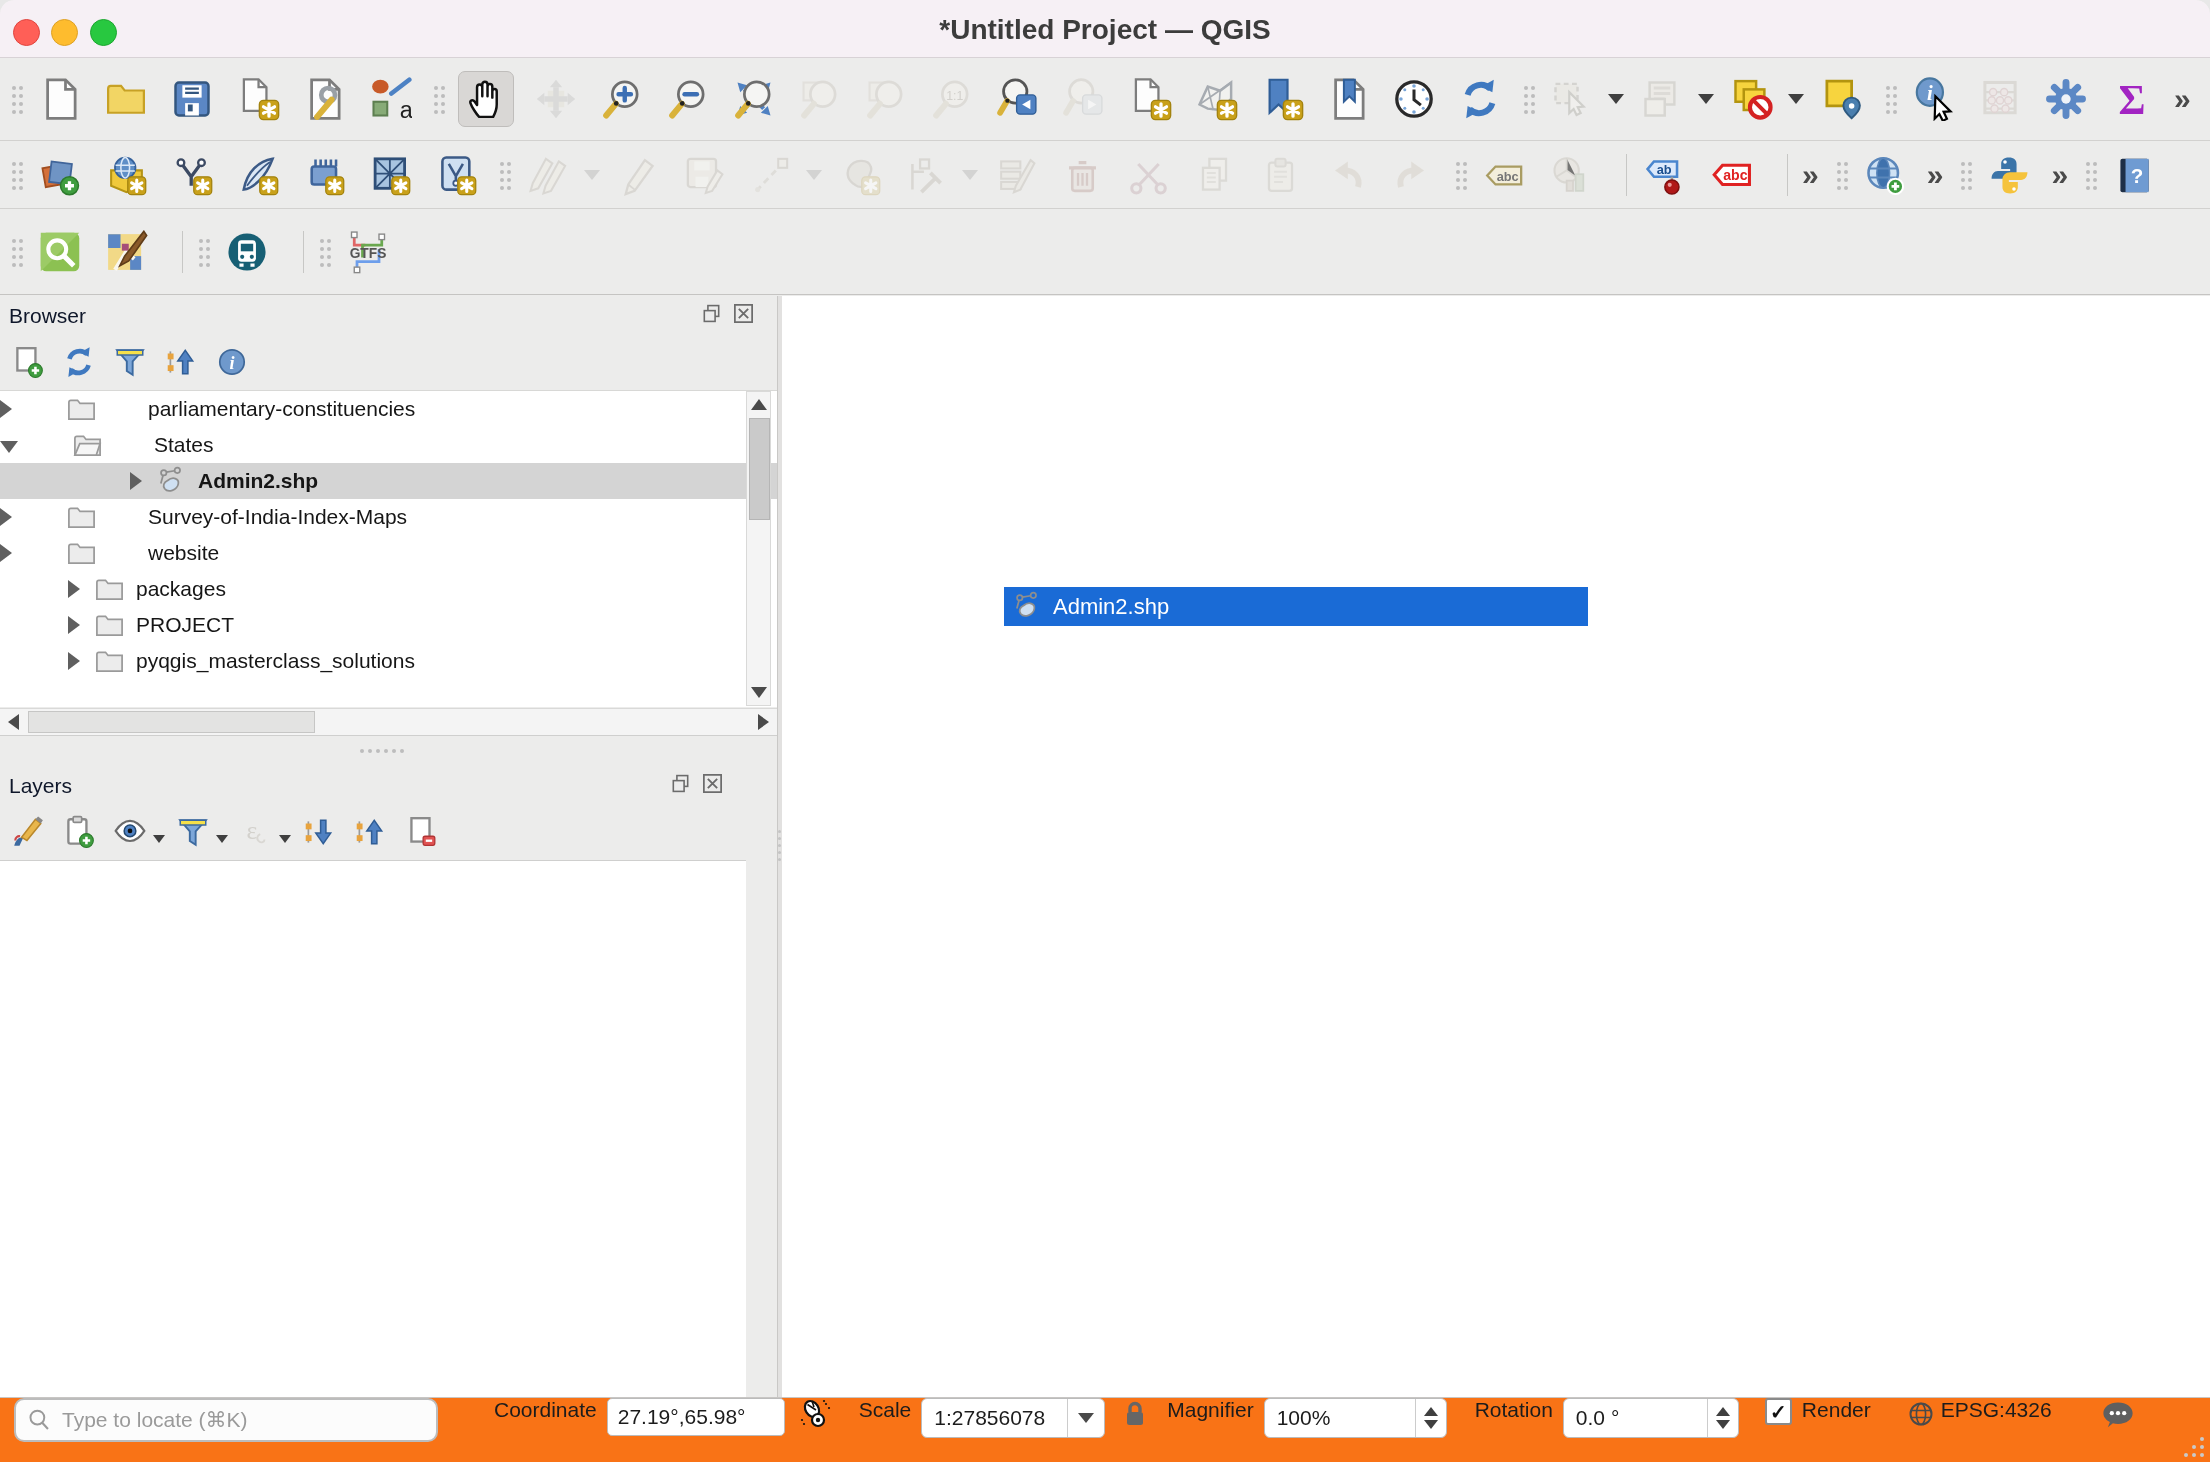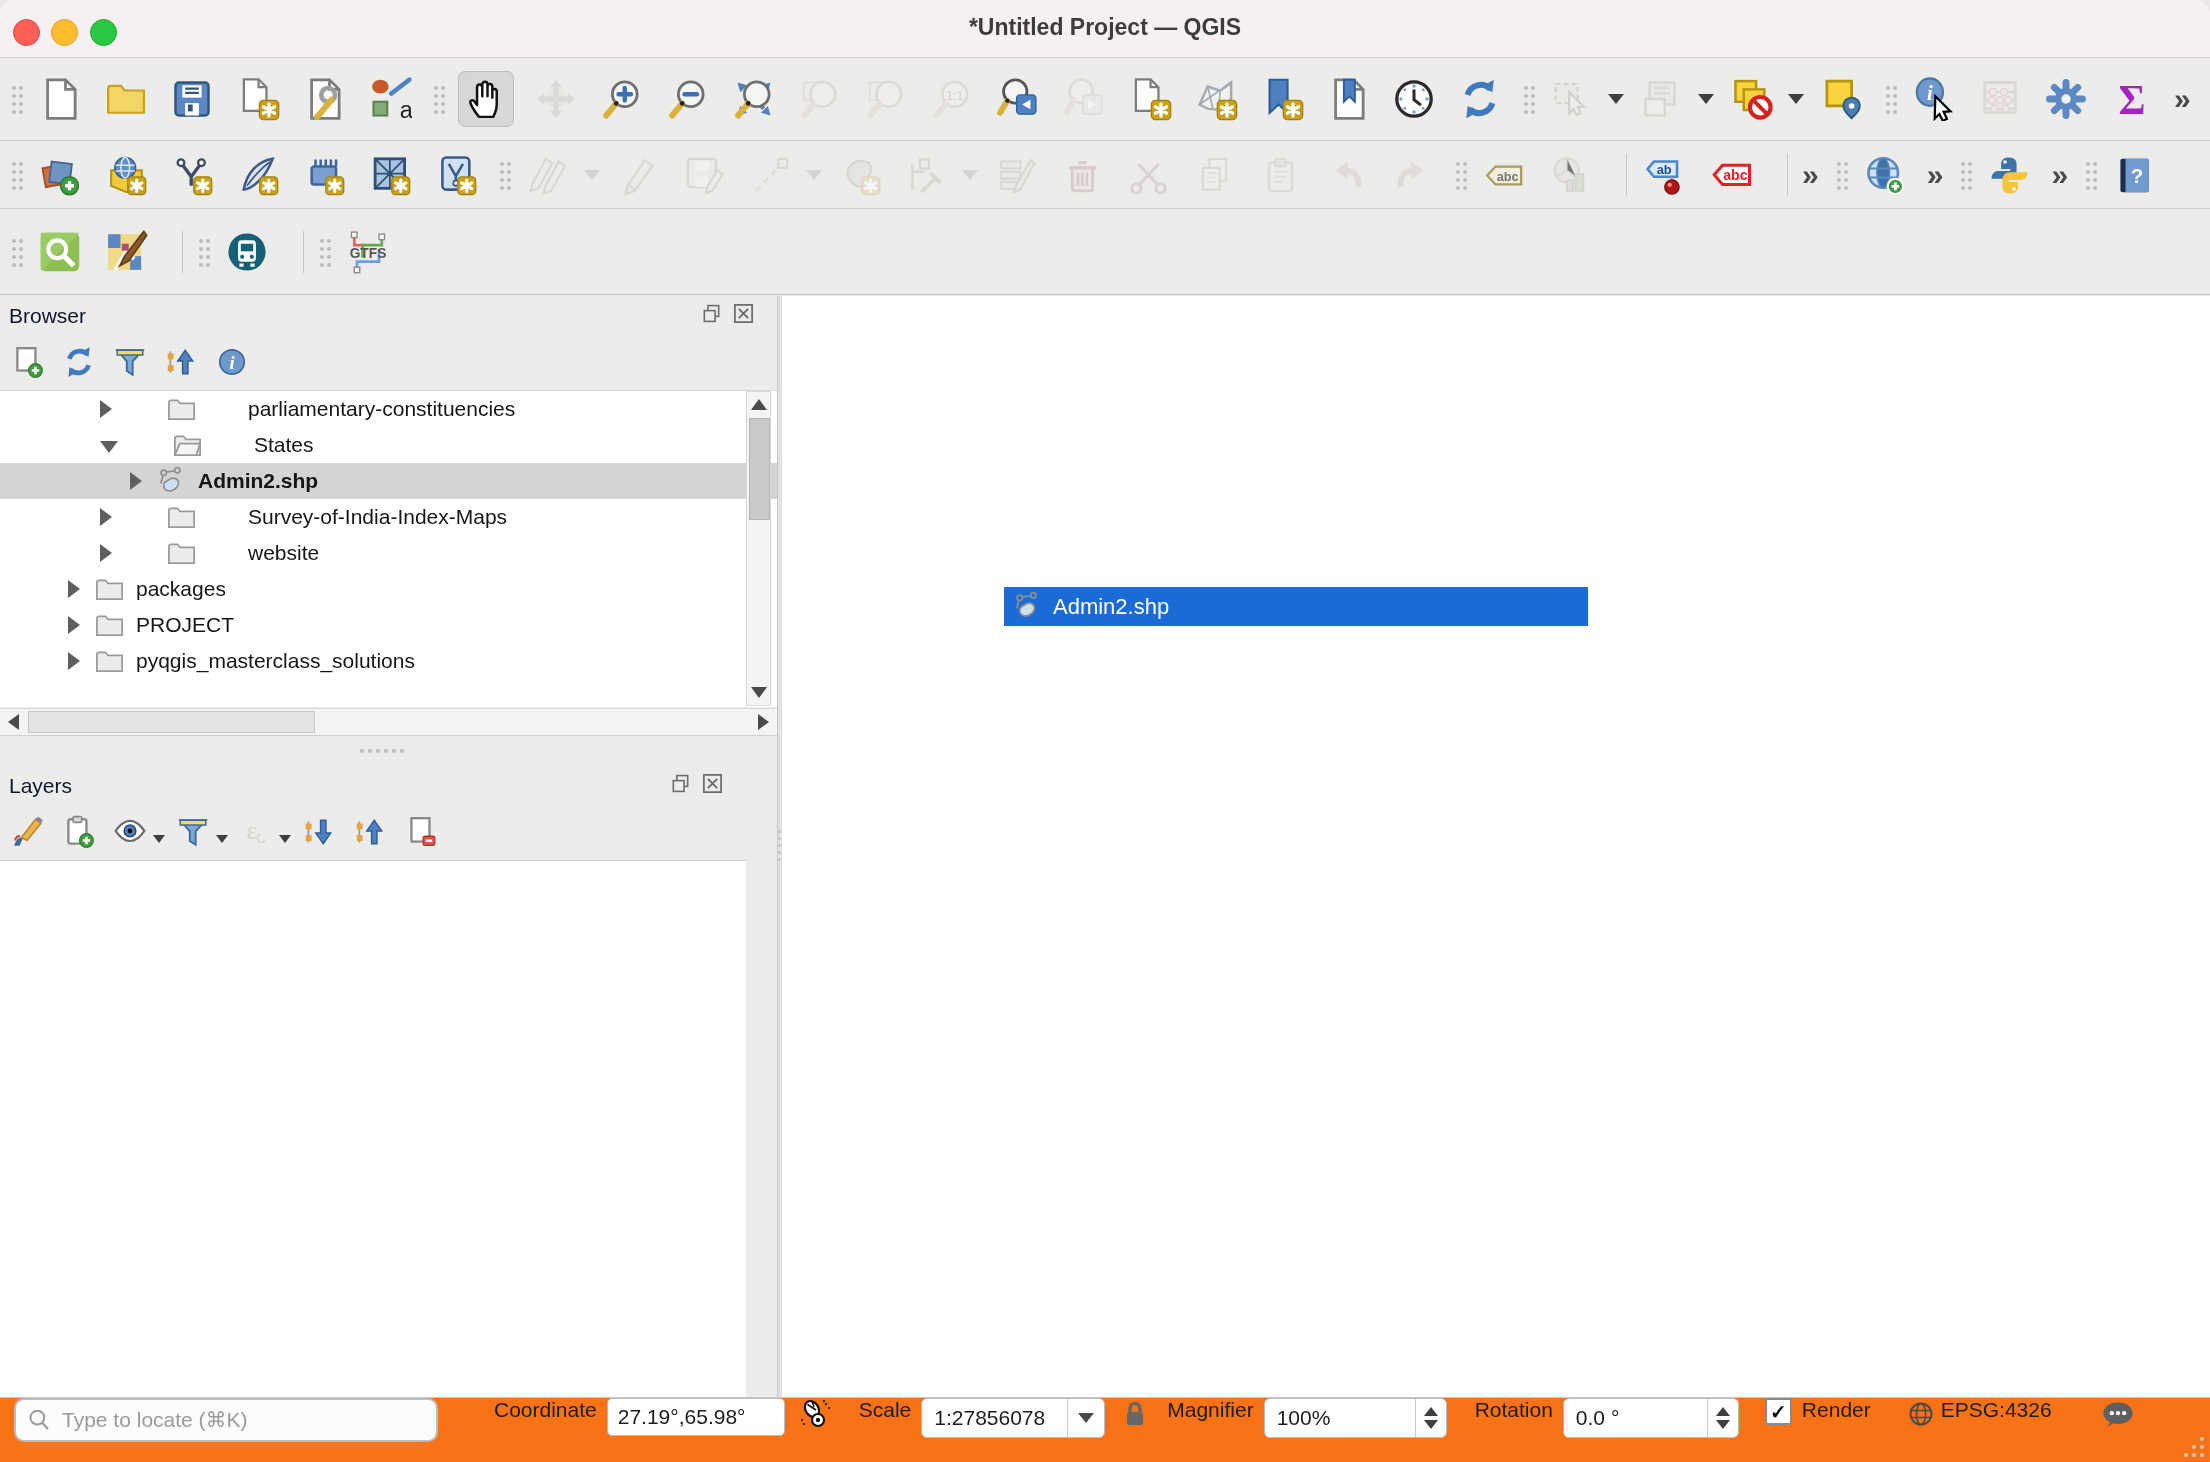--- a/index.html
+++ b/index.html
@@ -3,21 +3,21 @@
 <meta charset="utf-8">
 <style>
   html,body{margin:0;padding:0;background:#e8e8e8;}
   #win{position:relative;width:2210px;height:1462px;background:#ececeb;font-family:"Liberation Sans",sans-serif;overflow:hidden;border-radius:14px 14px 0 0;}
   
   .titlebar{position:absolute;left:0;top:0;width:2210px;height:57px;background:#f6f0f5;border-bottom:1px solid #d8d2d6;border-radius:14px 14px 0 0;}
   .tl{position:absolute;top:19px;width:25px;height:25px;border-radius:50%;}
   .tl.red{left:13px;background:#ff5f57;border:1px solid #e0443e;}
   .tl.yel{left:51px;background:#febc2e;border:1px solid #dea123;}
   .tl.grn{left:90px;background:#28c840;border:1px solid #1ca62f;}
-  .wtitle{position:absolute;left:0;right:0;top:14px;text-align:center;font-size:23px;font-weight:bold;color:#3c3c3c;}
+  .wtitle{position:absolute;left:0;right:0;top:14px;text-align:center;font-size:28px;font-weight:bold;color:#3c3c3c;}
   
   .trow{position:absolute;left:0;width:2210px;display:flex;align-items:center;padding-left:10px;box-sizing:border-box;}
   .r1{top:58px;height:83px;border-bottom:1px solid #d2d1cf;}
   .r2{top:142px;height:67px;border-bottom:1px solid #d2d1cf;}
   .r3{top:210px;height:85px;border-bottom:1px solid #c5c4c2;}
   .tb{width:48px;height:48px;margin-right:18px;display:flex;align-items:center;justify-content:center;flex:none;}
   .tb svg{width:44px;height:44px;}
   .tb.sm svg{width:41px;height:41px;}
   .tb.active{background:#d9d7d5;border:1px solid #bfbdbb;border-radius:7px;width:54px;height:54px;}
   .dis{opacity:.5;}
@@ -39,21 +39,21 @@
   .pt svg{width:34px;height:34px;}
   .ddm{width:0;height:0;border-left:6px solid transparent;border-right:6px solid transparent;border-top:8px solid #3f3f3f;margin:14px 8px 0 -8px;flex:none;}
   
   .tree{position:absolute;left:0;top:94px;width:777px;height:316px;background:#fff;overflow:hidden;border-top:1px solid #d8d8d6;}
   .trw{position:relative;height:36px;display:flex;align-items:center;font-size:21px;color:#161616;}
   .trw.sel{background:#d4d4d4;}
   .tw{width:0;height:0;border-top:9px solid transparent;border-bottom:9px solid transparent;border-left:12px solid #5f5f5f;margin-right:14px;flex:none;}
   .twd{width:0;height:0;border-left:9px solid transparent;border-right:9px solid transparent;border-top:12px solid #5f5f5f;margin-right:14px;flex:none;margin-top:3px;}
   .ticon{width:31px;height:31px;margin-right:11px;flex:none;}
   .ticon svg{width:31px;height:31px;}
-  .ind1{padding-left:68px;}.ind2{padding-left:100px;gap:40px;}.ind3{padding-left:130px;}
+  .ind1{padding-left:68px;}.ind2{gap:40px;}.ind3{padding-left:130px;}
   
   .vscroll{position:absolute;right:6px;top:95px;width:25px;height:315px;background:#f4f4f4;border:1px solid #d9d9d8;box-sizing:border-box;}
   .vthumb{position:absolute;left:2px;top:26px;width:19px;height:100px;background:#cacaca;border:1px solid #b5b5b5;}
   .sarr{position:absolute;left:4px;width:0;height:0;border-left:8px solid transparent;border-right:8px solid transparent;}
   .sarr.up{top:7px;border-bottom:11px solid #4a4a4a;}
   .sarr.dn{bottom:7px;border-top:11px solid #4a4a4a;}
   .hscroll{position:absolute;left:0;top:412px;width:777px;height:26px;background:#f4f4f4;border-top:1px solid #d9d9d8;border-bottom:1px solid #cfcfce;}
   .hthumb{position:absolute;left:28px;top:2px;width:285px;height:20px;background:#e3e3e2;border:1px solid #c6c6c5;}
   .harr{position:absolute;top:5px;width:0;height:0;border-top:8px solid transparent;border-bottom:8px solid transparent;}
   .harr.lf{left:8px;border-right:11px solid #4a4a4a;}

